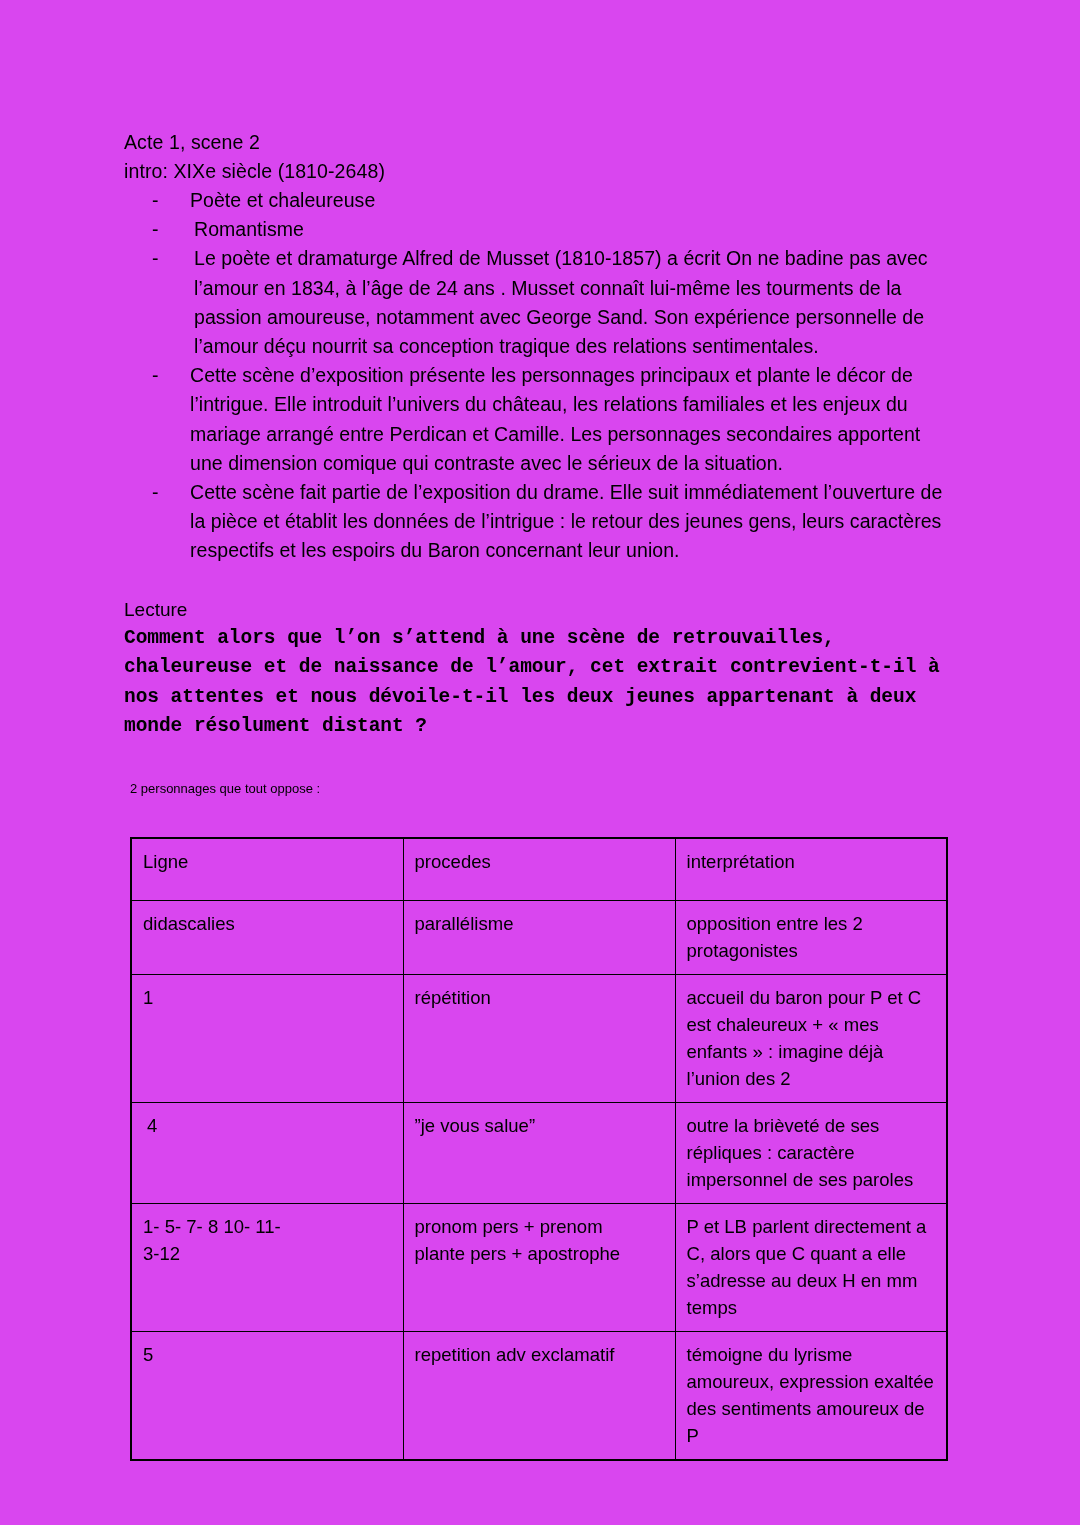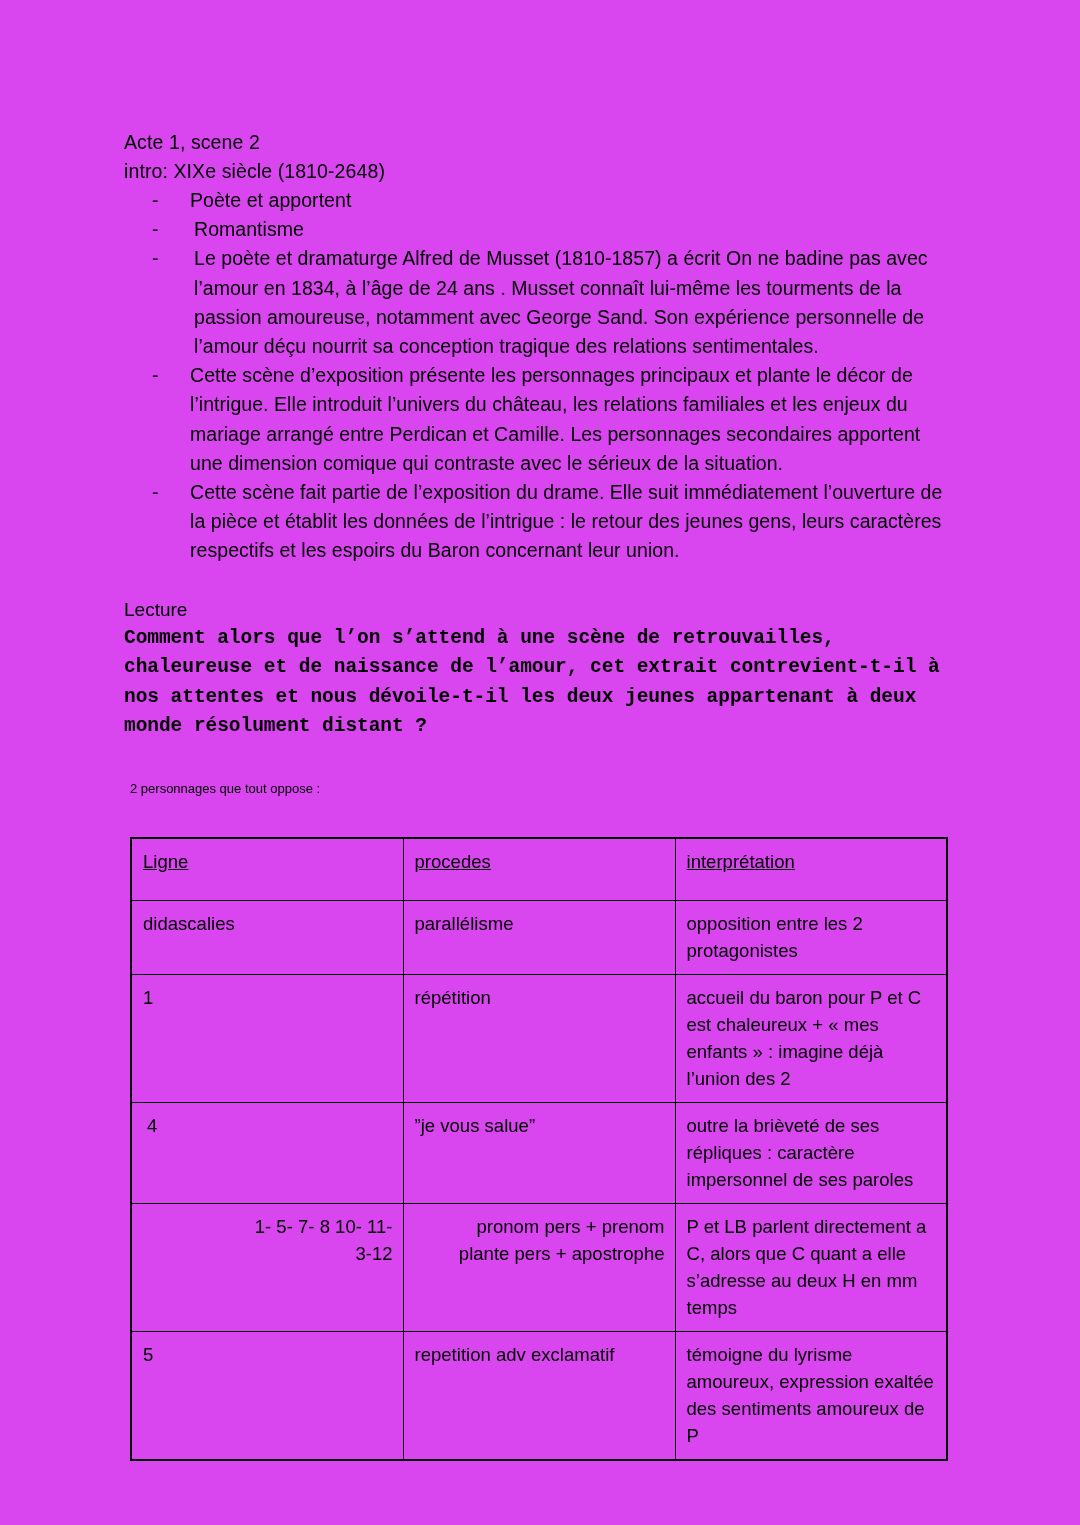--- a/index.html
+++ b/index.html
@@ -108,41 +108,40 @@
     border: 1.6px solid #000;
     vertical-align: top;
     padding: 9px 10px 10px 11px;
     font-size: 18.5px;
     line-height: 27px;
     letter-spacing: 0.02px;
     word-wrap: break-word;
   }
   table.analysis tr.header-row td {
     padding-bottom: 25px;
-    text-decoration: underline;
   }
   table.analysis td.pad-left-extra {
     padding-left: 15px;
   }
 
-  .cellline { display: block; text-align: right; }
+  .cellline { display: block; }
 </style>
 </head>
 <body>
 
 <div class="page">
   <div class="content">
 
     <div class="headline">Acte 1, scene 2</div>
     <div class="headline">intro: XIXe siècle (1810-2648)</div>
 
     <ul class="bullets">
       <li class="bullet">
         <span class="dash">-</span>
-        <span>Poète et apportent</span>
+        <span>Poète et chaleureuse</span>
       </li>
       <li class="bullet indented">
         <span class="dash">-</span>
         <span>Romantisme</span>
       </li>
       <li class="bullet indented">
         <span class="dash">-</span>
         <span>Le poète et dramaturge Alfred de Musset (1810-1857) a écrit On ne badine pas avec l’amour en 1834, à l’âge de 24 ans . Musset connaît lui-même les tourments de la passion amoureuse, notamment avec George Sand. Son expérience personnelle de l’amour déçu nourrit sa conception tragique des relations sentimentales.</span>
       </li>
       <li class="bullet">

